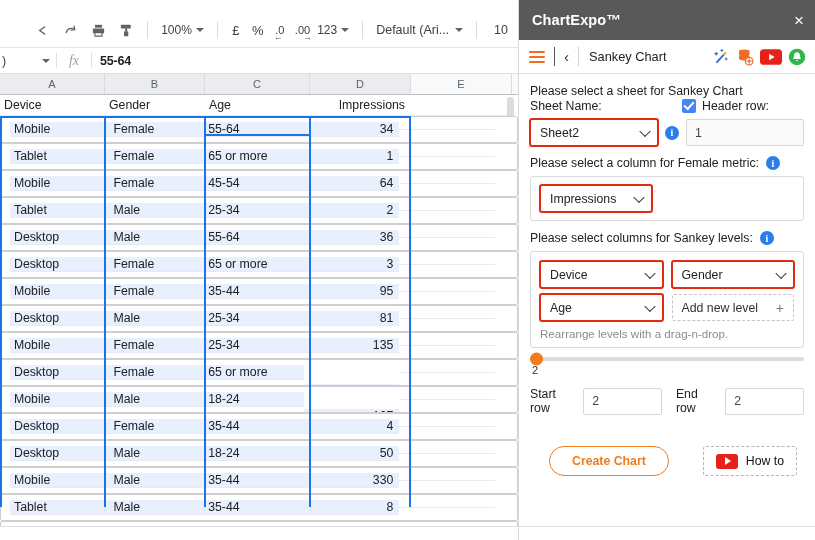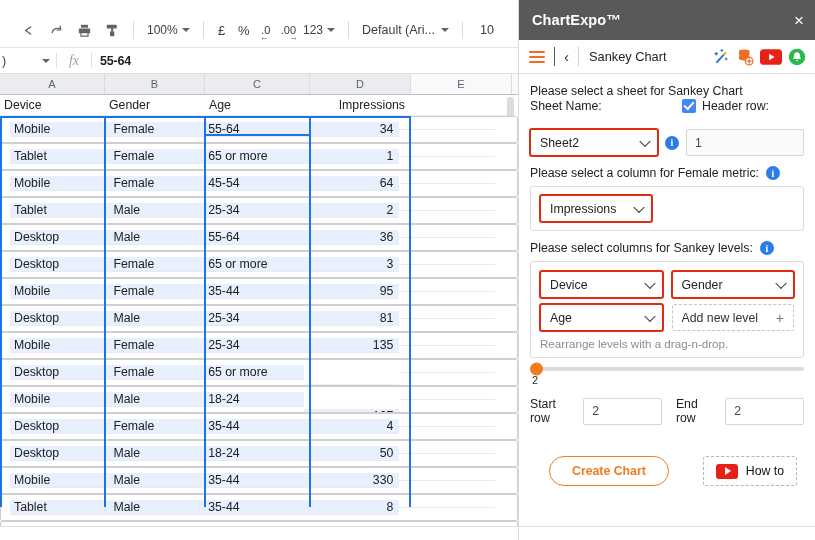--- a/index.html
+++ b/index.html
@@ -18,23 +18,24 @@
     width: 518px; height: 540px;
     background: #ffffff;
     overflow: hidden;
   }
   .top-white { height: 13px; background:#fff; }
 
   
   .toolbar {
     height: 35px;
     display: flex; align-items: center;
-    padding-left: 14px;
+    padding-left: 0;
     background: #ffffff;
     border-bottom: 1px solid #e6e6e6;
+    justify-content: flex-end;
   }
   .tb-btn {
     width: 28px; height: 28px;
     display: flex; align-items: center; justify-content: center;
     color: #5f6368; flex: none;
   }
   .tb-btn svg { display:block; }
   .tb-sep { width: 1px; height: 18px; background: #dadce0; margin: 0 7px; flex:none; }
   .tb-zoom {
     display:flex; align-items:center; gap:4px;
@@ -500,21 +501,21 @@
               <path d="M10.3 16.2a1.8 1.8 0 0 0 3.4 0z" fill="#fff"></path>
             </svg>
         </span>
       </span>
     </div>
 
     <div class="panel-body">
 
       <div class="lbl" style="margin-bottom:1px">Please select a sheet for Sankey Chart</div>
 
-      <div class="row-flex" style="margin-bottom:16px">
+      <div class="row-flex" style="margin-bottom:6px">
         <div class="lbl" style="width:152px">Sheet Name:</div>
         <div class="cbox"></div>
         <div class="lbl" style="margin-left:6px">Header row:</div>
       </div>
 
       <div class="row-flex">
         <div class="sel hl" style="width:128px">
           <span>Sheet2</span>
           <span class="chev"></span>
         </div>

